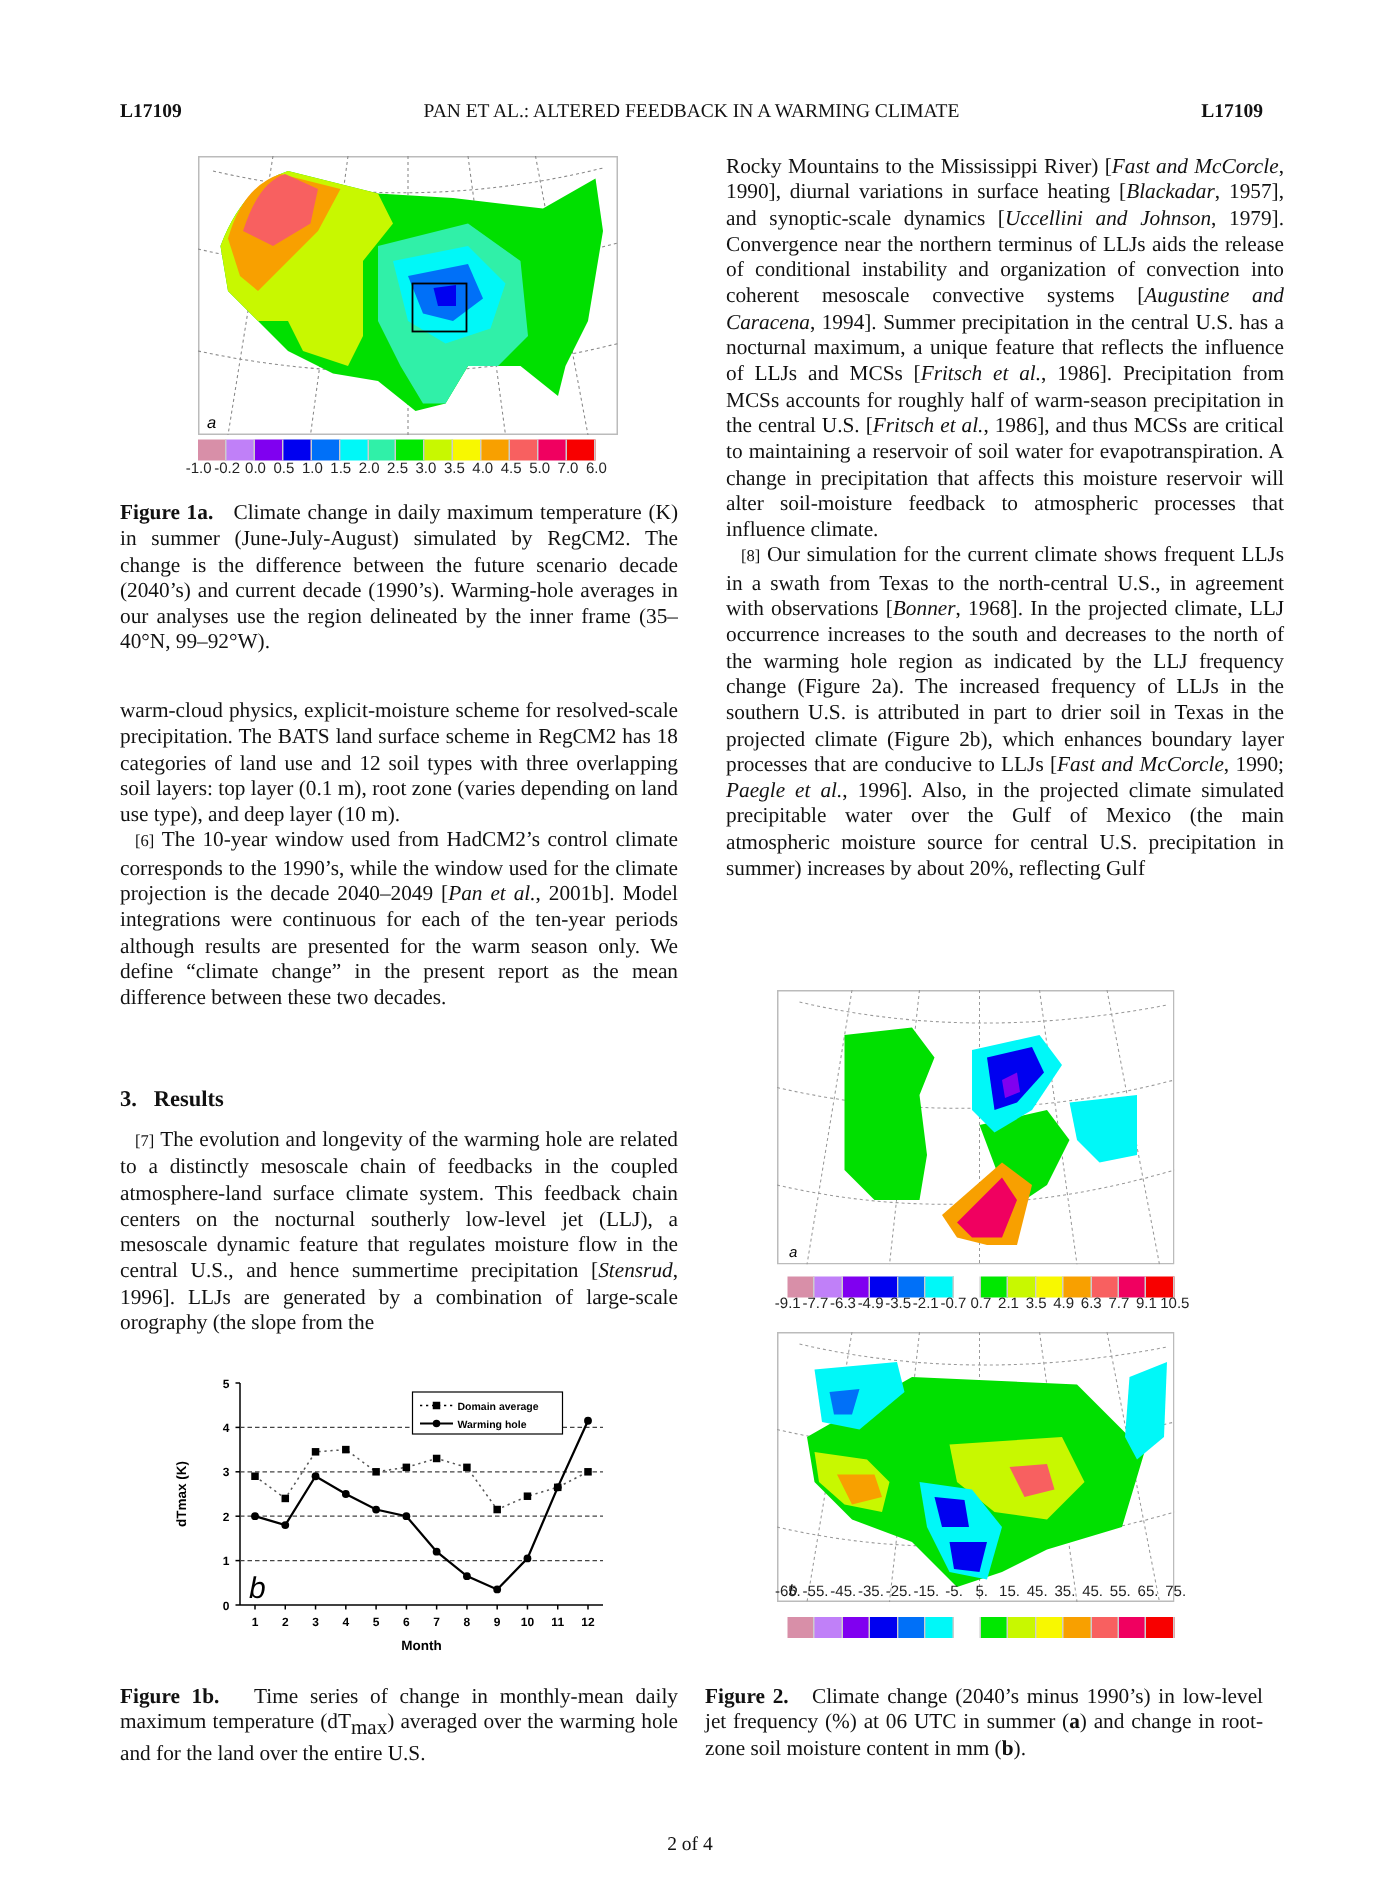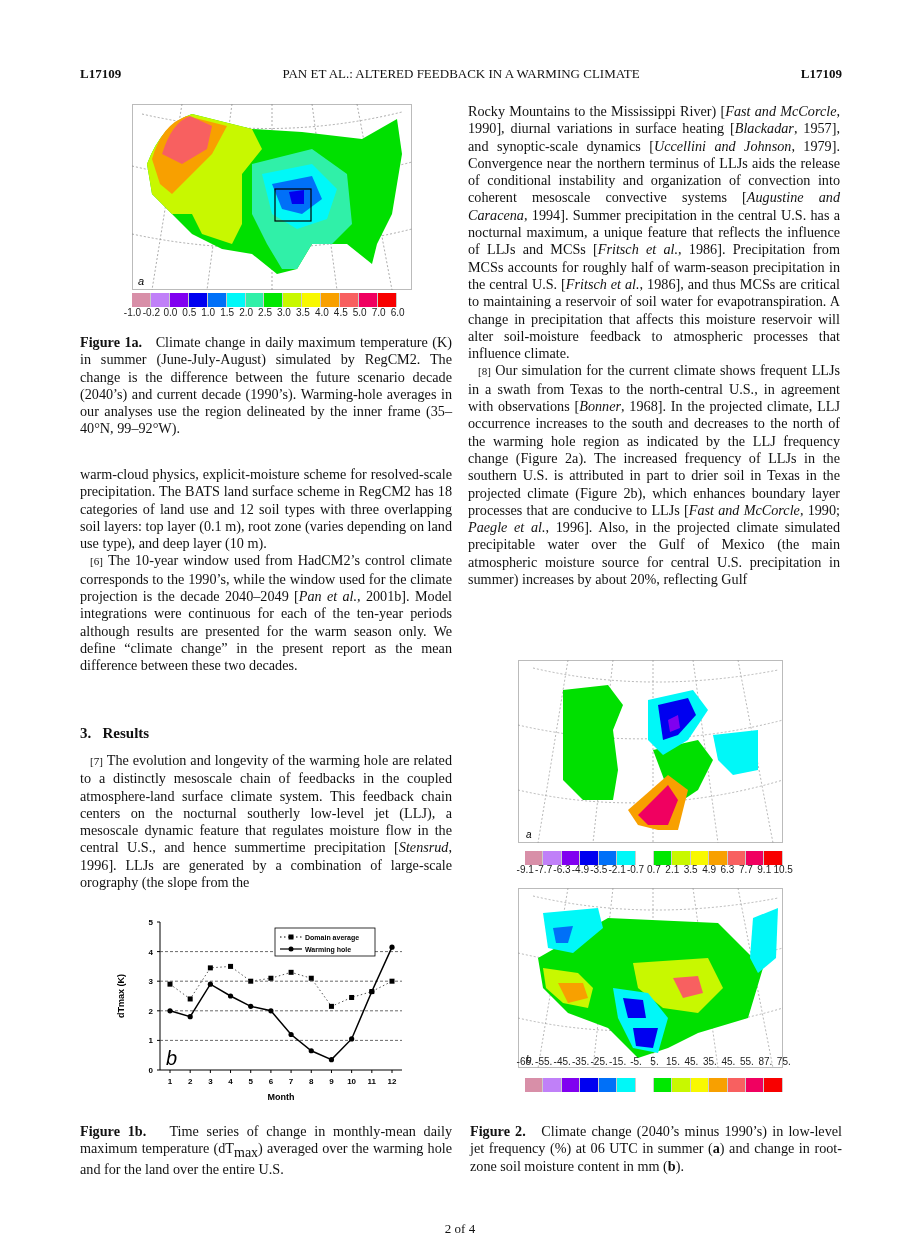--- a/index.html
+++ b/index.html
@@ -187,21 +187,21 @@
       <circle cx="181" cy="39" r="2.5" fill="#000"></circle>
       <text x="195" y="42" font-size="7" font-weight="bold">Warming hole</text>
     </svg>
 </div>
 
 <div class="cap" style="left:80px;top:1123px;width:372px;">
   <b>Figure 1b.</b>&nbsp;&nbsp;
   <span>Time series of change in monthly-mean daily maximum temperature (dT</span><sub style="font-size:14px">max</sub><span>) averaged over the warming hole and for the land over the entire U.S.</span>
 </div>
 
-<div class="col" style="left:468px;top:103px;width:372px;">
+<div class="col" style="left:484px;top:103px;width:372px;">
   <p><span>Rocky Mountains to the Mississippi River) [</span><i>Fast and McCorcle</i><span>, 1990], diurnal variations in surface heating [</span><i>Blackadar</i><span>, 1957], and synoptic-scale dynamics [</span><i>Uccellini and Johnson</i><span>, 1979]. Convergence near the northern terminus of LLJs aids the release of conditional instability and organization of convection into coherent mesoscale convective systems [</span><i>Augustine and Caracena</i><span>, 1994]. Summer precipitation in the central U.S. has a nocturnal maximum, a unique feature that reflects the influence of LLJs and MCSs [</span><i>Fritsch et al.</i><span>, 1986]. Precipitation from MCSs accounts for roughly half of warm-season precipitation in the central U.S. [</span><i>Fritsch et al.</i><span>, 1986], and thus MCSs are critical to maintaining a reservoir of soil water for evapotranspiration. A change in precipitation that affects this moisture reservoir will alter soil-moisture feedback to atmospheric processes that influence climate.</span></p>
   <p class="ind"><span class="pn">[8]</span>&nbsp;<span>Our simulation for the current climate shows frequent LLJs in a swath from Texas to the north-central U.S., in agreement with observations [</span><i>Bonner</i><span>, 1968]. In the projected climate, LLJ occurrence increases to the south and decreases to the north of the warming hole region as indicated by the LLJ frequency change (Figure 2a). The increased frequency of LLJs in the southern U.S. is attributed in part to drier soil in Texas in the projected climate (Figure 2b), which enhances boundary layer processes that are conducive to LLJs [</span><i>Fast and McCorcle</i><span>, 1990; </span><i>Paegle et al.</i><span>, 1996]. Also, in the projected climate simulated precipitable water over the Gulf of Mexico (the main atmospheric moisture source for central U.S. precipitation in summer) increases by about 20%, reflecting Gulf</span></p>
 </div>
 
 <div class="fig" style="left:518px;top:660px;width:265px;height:183px;">
   <svg width="265" height="183">
     <rect x="0.5" y="0.5" width="264" height="182" fill="#fff" stroke="#bbb"></rect>
     <g stroke="#999" stroke-dasharray="2,2" fill="none" stroke-width="0.7">
       <path d="M15,8 Q130,35 260,10"></path>
         <path d="M0,65 Q130,95 265,60"></path>
@@ -306,21 +306,21 @@
     <span>-35.</span>
     <span>-25.</span>
     <span>-15.</span>
     <span>-5.</span>
     <span>5.</span>
     <span>15.</span>
     <span>45.</span>
     <span>35.</span>
     <span>45.</span>
     <span>55.</span>
-    <span>87.</span>
+    <span>65.</span>
     <span>75.</span>
   </div>
 
 <div class="cap" style="left:470px;top:1123px;width:372px;">
   <b>Figure 2.</b>&nbsp;&nbsp;
   <span>Climate change (2040’s minus 1990’s) in low-level jet frequency (%) at 06 UTC in summer (</span><b>a</b><span>) and change in root-zone soil moisture content in mm (</span><b>b</b><span>).</span>
 </div>
 
 <div class="footer">2 of 4</div>
 

